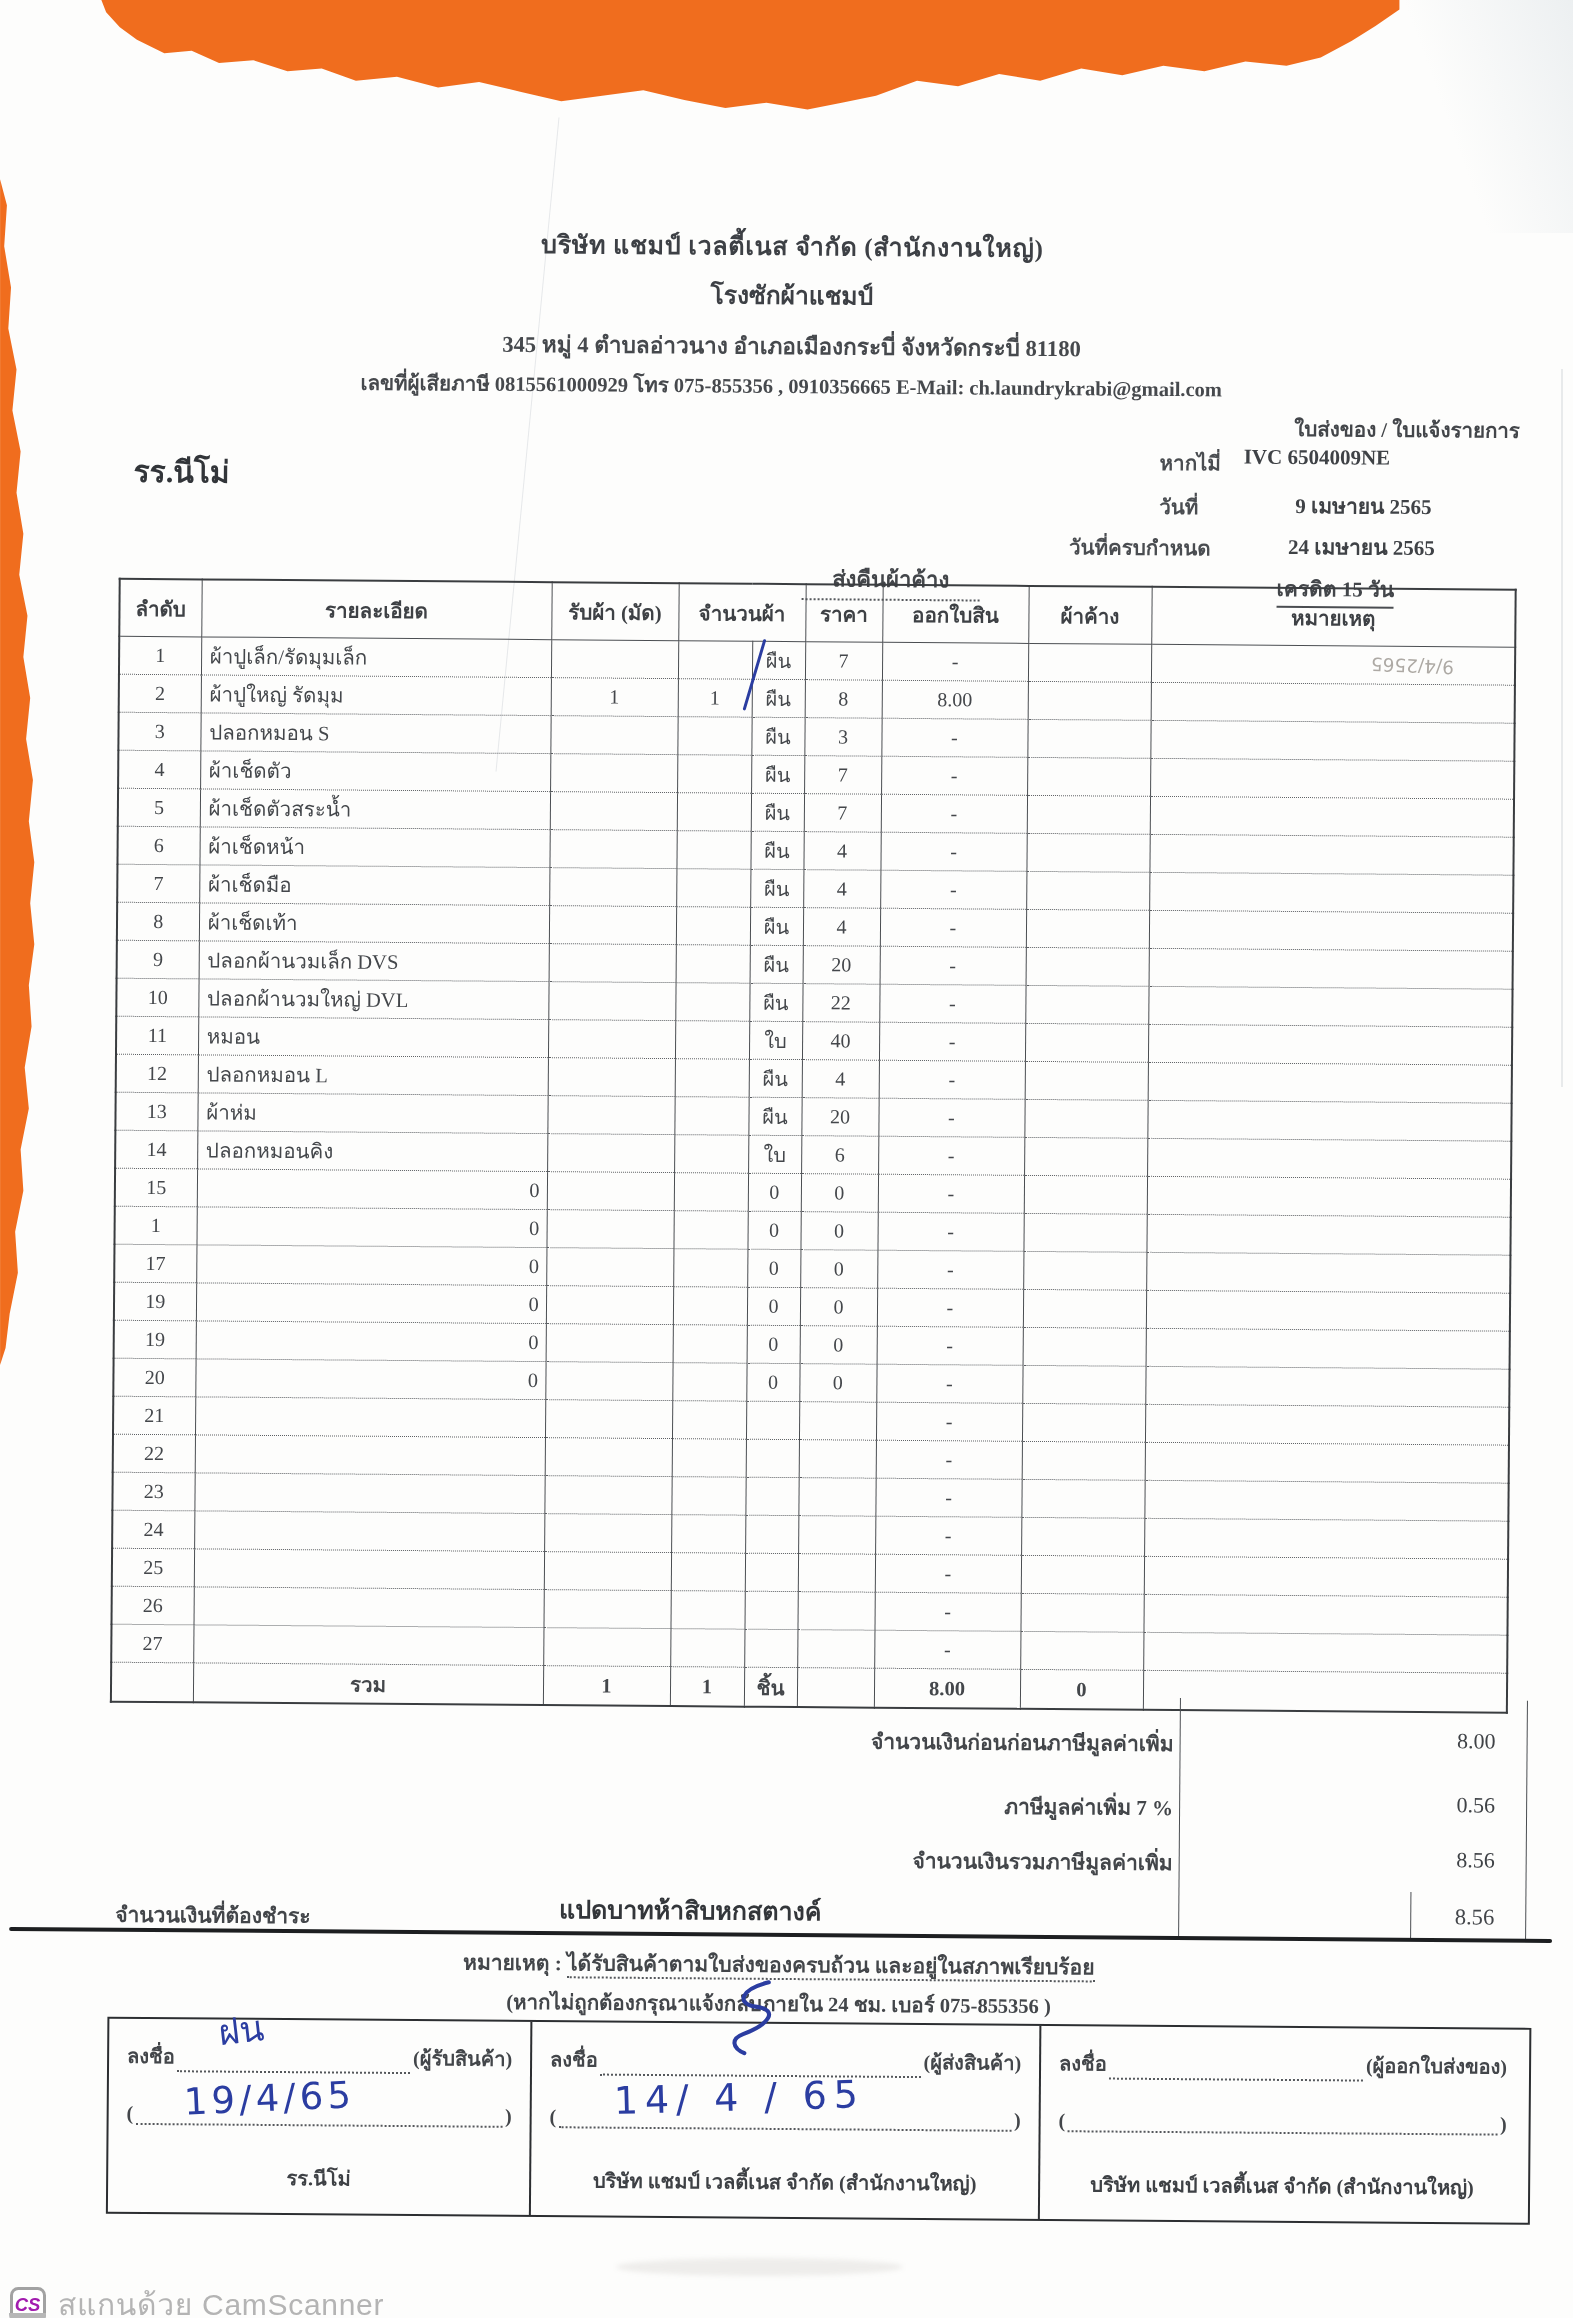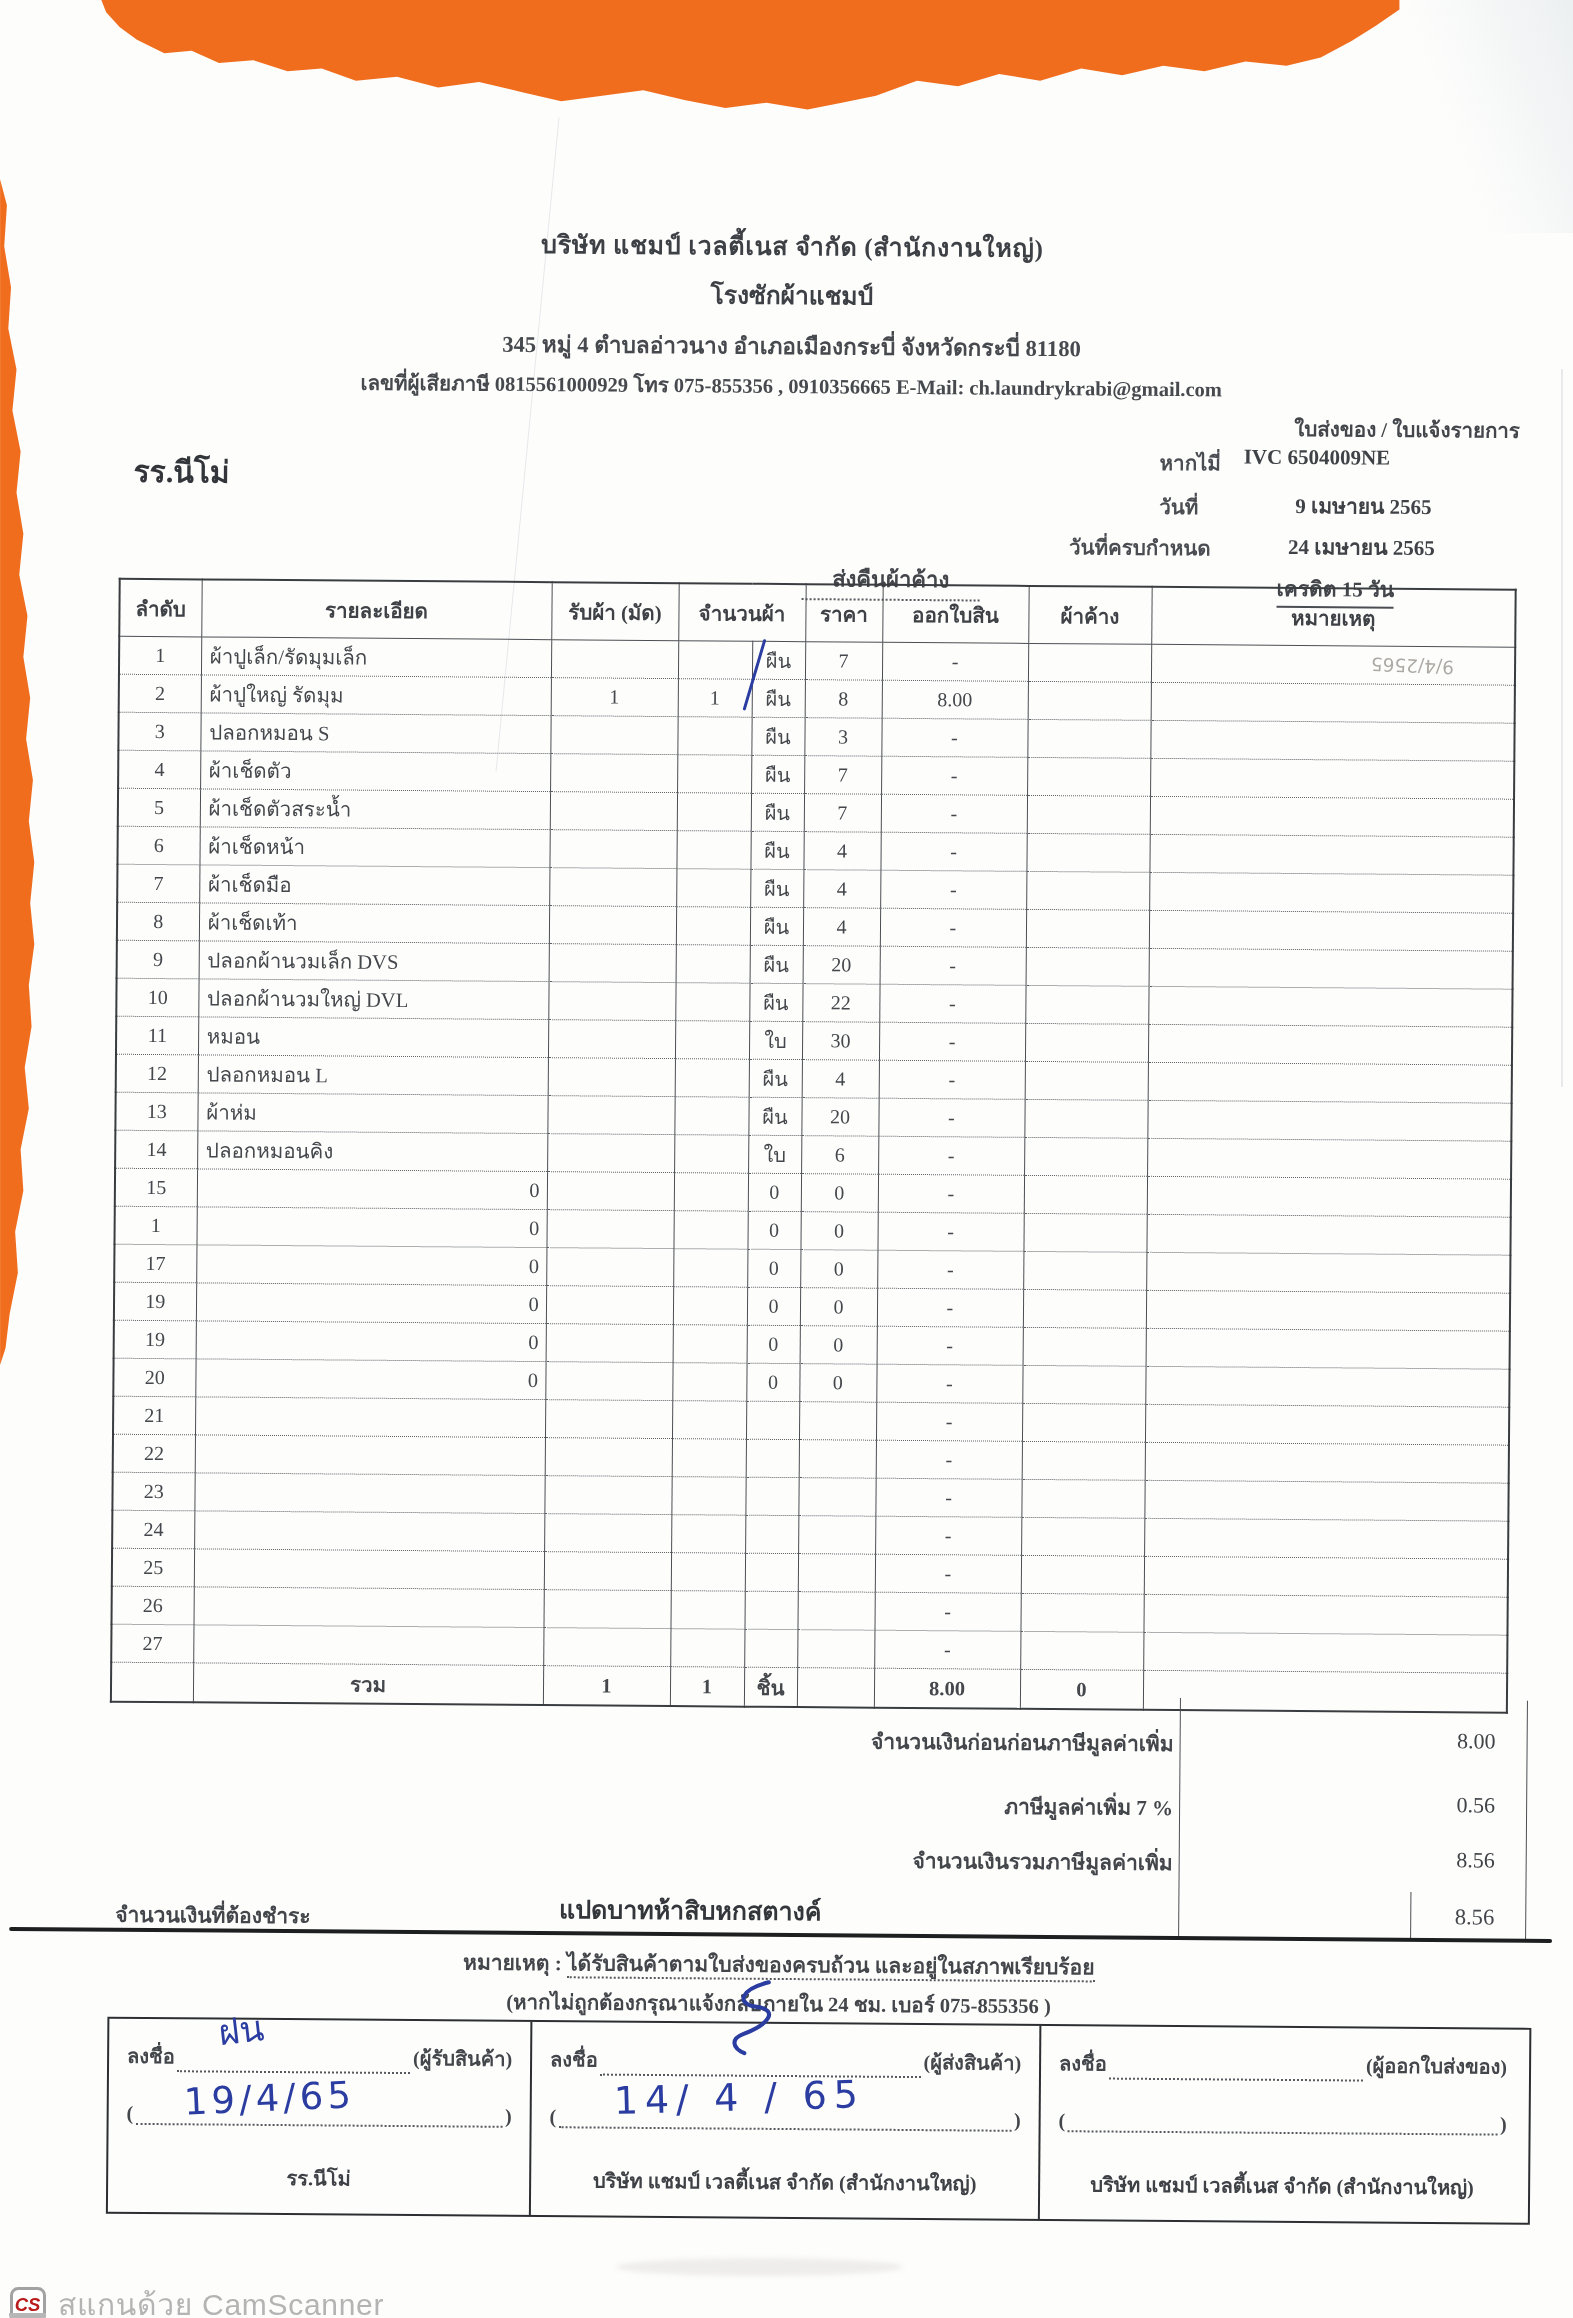--- a/index.html
+++ b/index.html
@@ -73,21 +73,21 @@
   
   #check2{left:751px;top:638px;width:2.7px;height:74px;background:#2b3da1;
     transform:rotate(16deg);border-radius:1.4px;z-index:13;}
   #showthrough{left:1349px;top:650px;width:103px;font-size:18.5px;color:rgba(125,118,110,.62);
     transform:rotate(182deg);z-index:11;font-family:"DejaVu Sans",sans-serif;}
   
   #cs-bar{left:9.6px;top:2281px;display:flex;align-items:center;gap:12.3px;z-index:20;
     font-family:"Liberation Sans","DejaVu Sans",sans-serif;}
   #cs-logo{width:36px;height:36px;border:3.4px solid #a2a2a2;border-radius:8.2px;background:#fff;
     display:flex;align-items:center;justify-content:center;position:relative;box-sizing:border-box;}
-  #cs-logo span{font-size:18.5px;font-weight:bold;color:#b91c1c;font-style:italic;}
+  #cs-logo span{font-size:18.5px;font-weight:bold;color:#a21caf;font-style:italic;}
   #cs-logo::after{content:"";position:absolute;left:-3.4px;right:-3.4px;bottom:-3.4px;height:10.3px;
     background:#b7b7b7;border-radius:0 0 8.2px 8.2px;}
   #cs-text{font-size:30px;color:#b4b4b4;letter-spacing:0.7px;}
 </style>
 </head>
 <body>
 
 <svg id="torn-svg" width="1574" height="2319" viewBox="0 0 2300 3389">
   <polygon fill="#f06d1e" points="148,0 2045,0 2045,14 2010,38 1975,60 1930,84 1880,96 1820,90
     1760,104 1700,96 1640,110 1580,100 1520,118 1460,108 1400,126 1340,118 1280,140 1230,150
@@ -254,21 +254,21 @@
           <td class="c-amt">-</td>
           <td class="c-pend"></td>
           <td class="c-rem"></td>
         </tr>
         <tr>
           <td class="c-no">11</td>
           <td class="c-desc">หมอน</td>
           <td class="c-recv"></td>
           <td class="c-qty"></td>
           <td class="c-unit">ใบ</td>
-          <td class="c-price">30</td>
+          <td class="c-price">40</td>
           <td class="c-amt">-</td>
           <td class="c-pend"></td>
           <td class="c-rem"></td>
         </tr>
         <tr>
           <td class="c-no">12</td>
           <td class="c-desc">ปลอกหมอน L</td>
           <td class="c-recv"></td>
           <td class="c-qty"></td>
           <td class="c-unit">ผืน</td>

